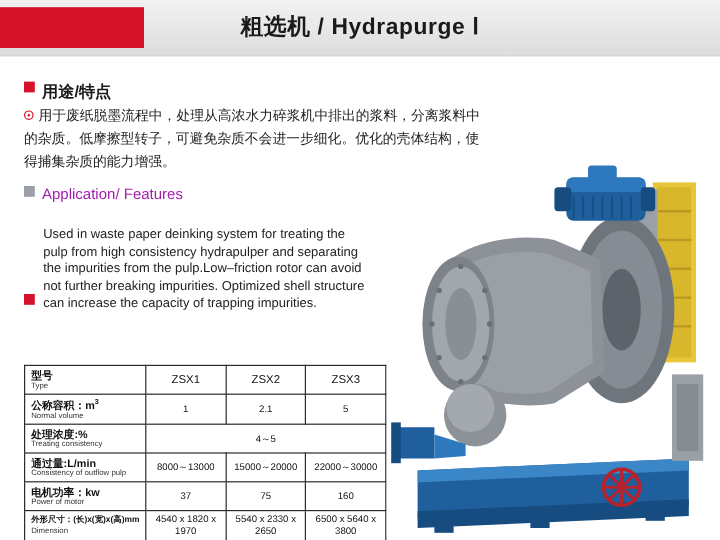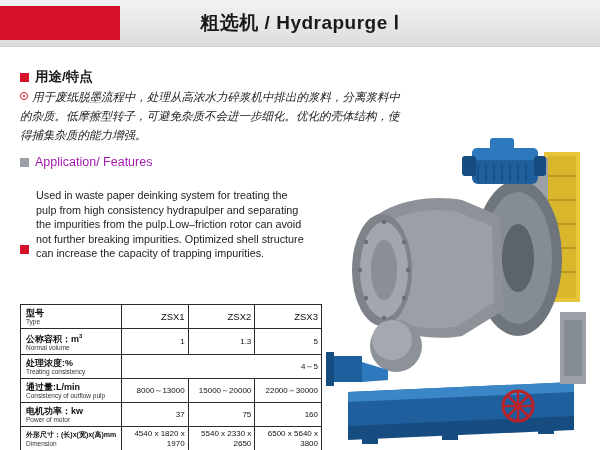--- a/index.html
+++ b/index.html
@@ -41,21 +41,21 @@
     font-size: 19px;
     font-weight: bold;
     color: #1a1a1a;
     letter-spacing: 0.5px;
   }
 
   
   .section-head {
     position: absolute;
     display: flex;
-    align-items: center;
+    align-items: flex-start;
     gap: 6px;
   }
   .sq-red {
     width: 9px; height: 9px;
     background: #d6122a;
     display: inline-block;
   }
   .sq-gray {
     width: 9px; height: 9px;
     background: #9aa0a6;
@@ -78,21 +78,20 @@
 
   
   .cn-body {
     position: absolute;
     left: 20px;
     top: 88px;
     width: 390px;
     font-size: 11.5px;
     line-height: 19px;
     color: #222;
-    font-style: italic;
   }
   .cn-bullet {
     position: absolute;
     left: 20px;
     top: 92px;
     width: 8px; height: 8px;
     border: 1px solid #d6122a;
     border-radius: 50%;
     box-sizing: border-box;
   }
@@ -129,21 +128,21 @@
     width: 302px;
     border-collapse: collapse;
     table-layout: fixed;
     margin-top: 24px;
   }
   .params-table td {
     border: 1px solid #2b2b2b;
     font-size: 8px;
     color: #111;
     padding: 2px 3px;
-    text-align: right;
+    text-align: center;
     vertical-align: middle;
     height: 19px;
     line-height: 10px;
   }
   .params-table td.label {
     text-align: left;
     padding-left: 5px;
     width: 92px;
   }
   .lbl-cn {
@@ -219,21 +218,21 @@
       <td class="val-head">ZSX1</td>
       <td class="val-head">ZSX2</td>
       <td class="val-head">ZSX3</td>
     </tr>
     <tr>
       <td class="label">
         <span class="lbl-cn"><span>公称容积：m</span><span class="sup">3</span></span>
         <span class="lbl-en">Normal volume</span>
       </td>
       <td>1</td>
-      <td>1.3</td>
+      <td>2.1</td>
       <td>5</td>
     </tr>
     <tr>
       <td class="label">
         <span class="lbl-cn">处理浓度:%</span>
         <span class="lbl-en">Treating consistency</span>
       </td>
       <td colspan="3">4～5</td>
     </tr>
     <tr>

